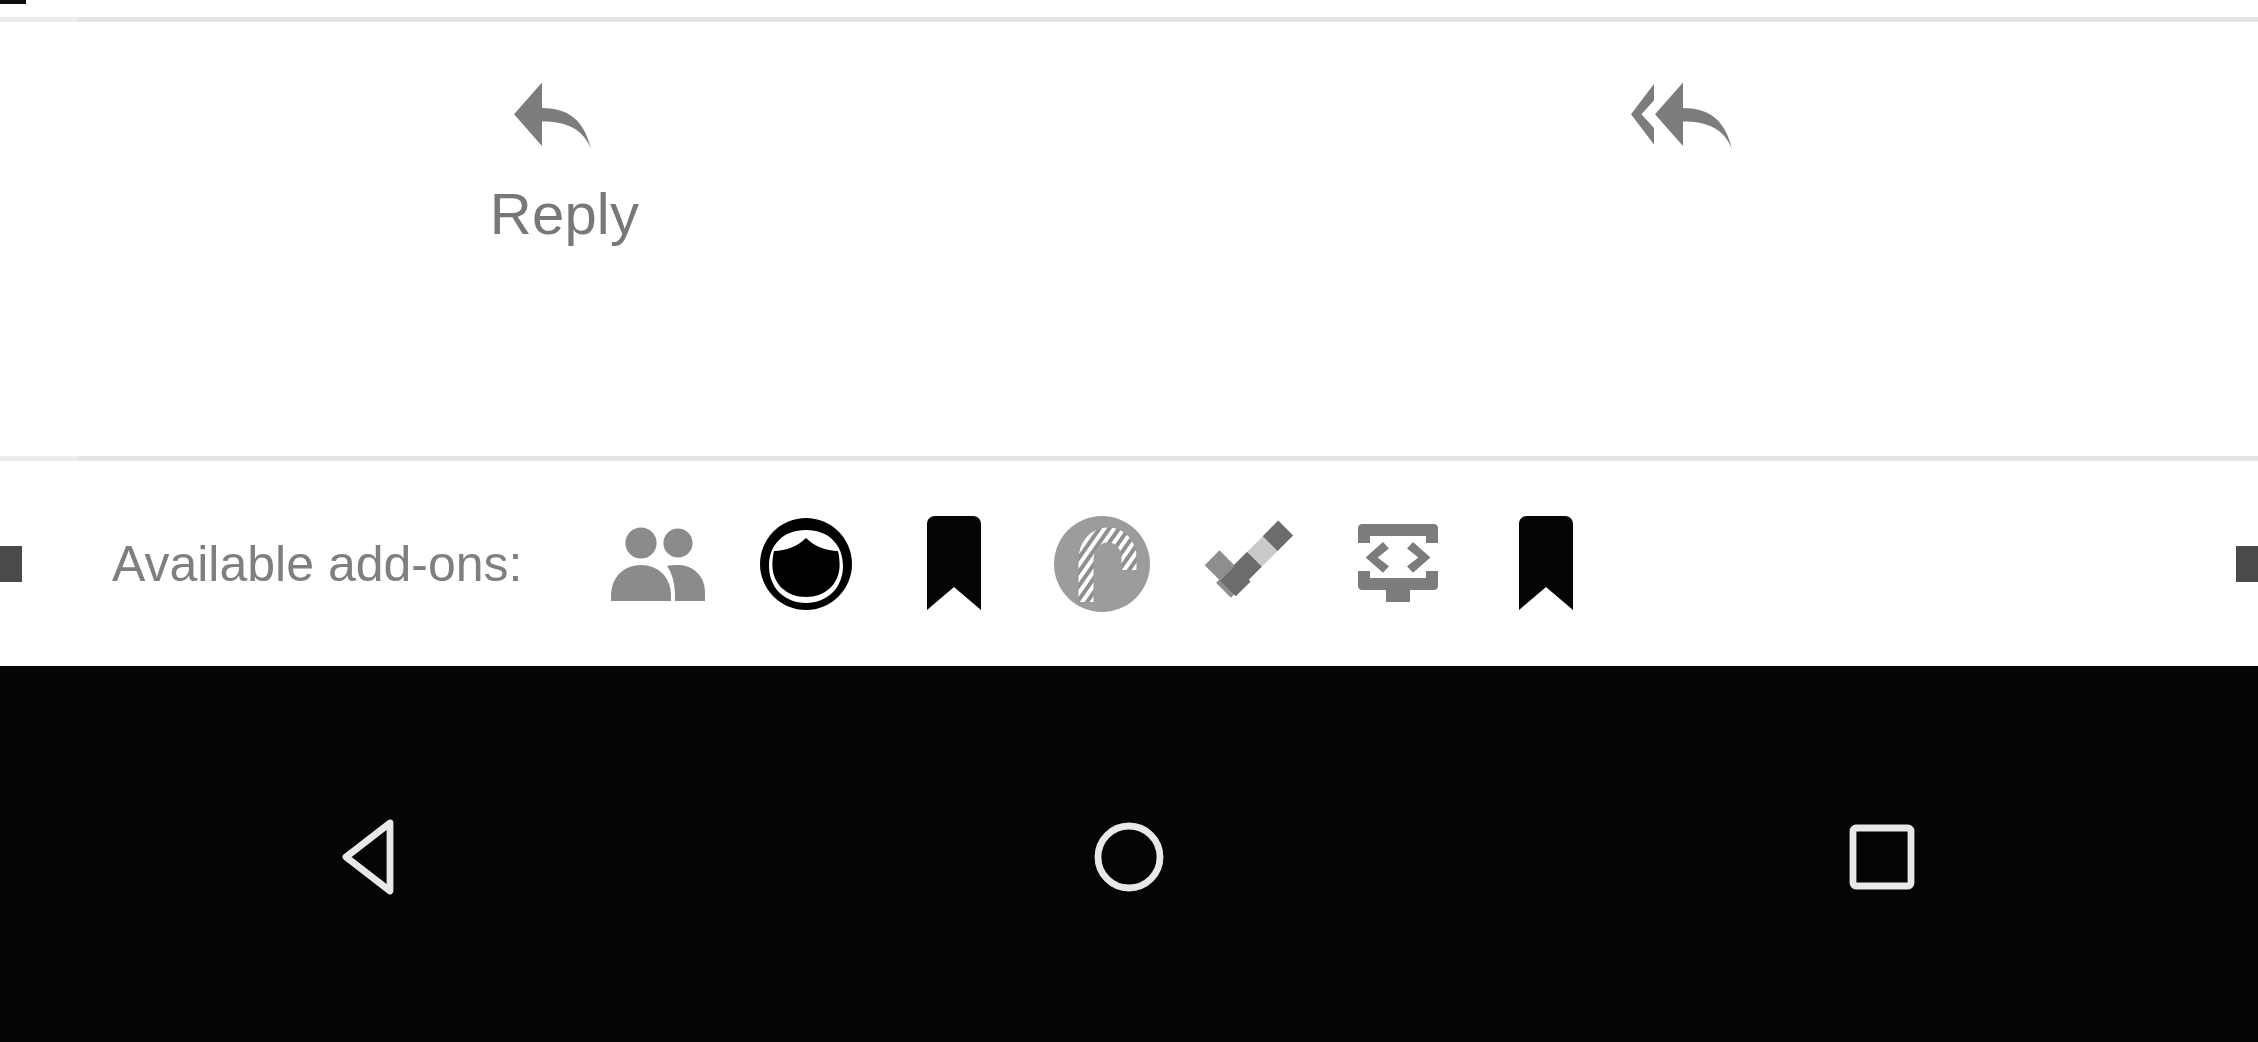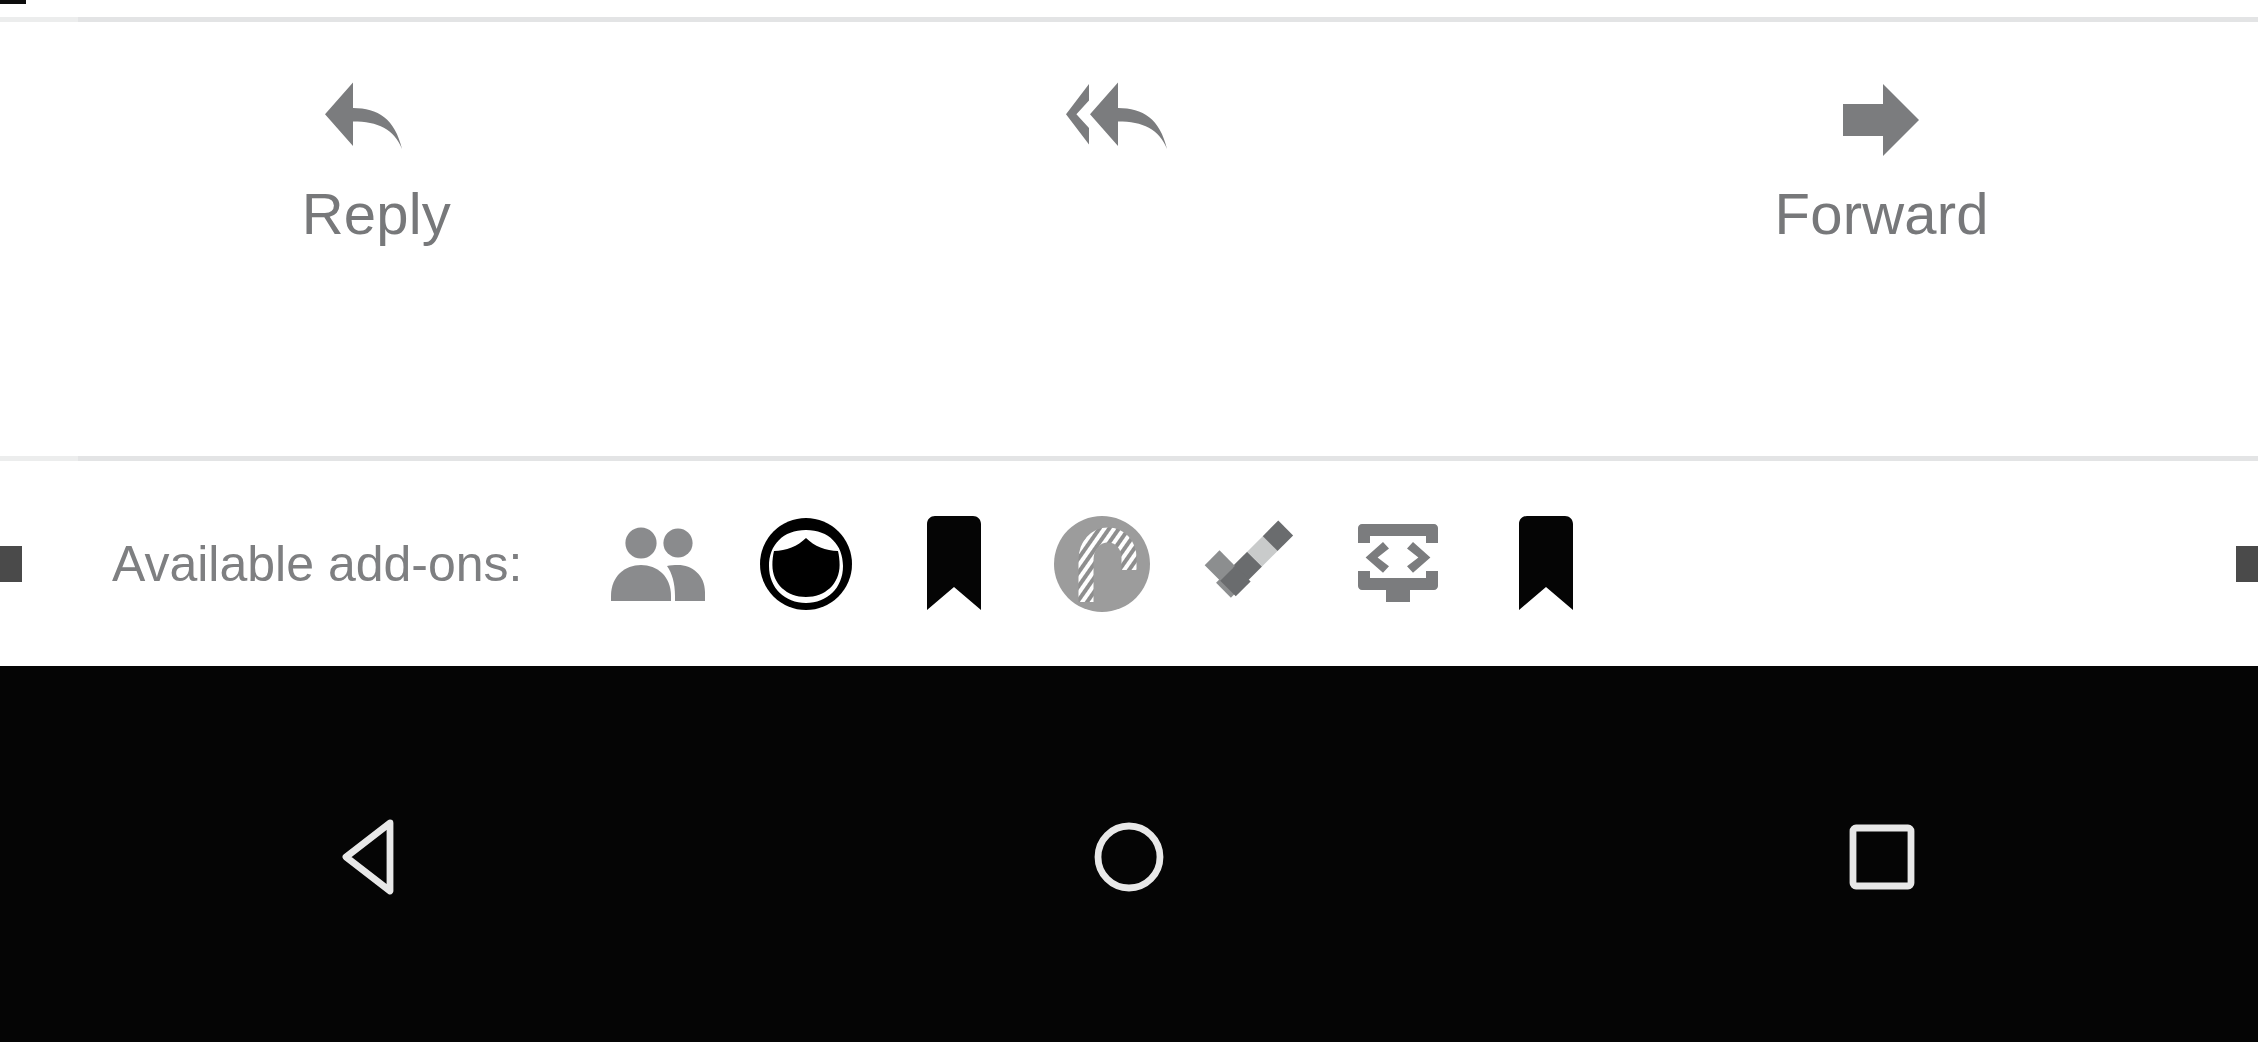--- a/index.html
+++ b/index.html
@@ -173,28 +173,20 @@
 
     <div class="action-item">
       <div class="action-icon">
         <svg width="142" height="92" viewBox="0 0 71 46" aria-hidden="true">
           <path d="M15.5 5.0 L4.0 20.1 L15.5 35.2 L15.5 27.0 L9.2 20.1 L15.5 13.2 Z" fill="#7b7c7e"></path>
           <path d="M30.0 4.2 L30.0 17.0 C42.5 17.0 51.0 22.5 54.5 37.5 C50.5 27.5 42.5 23.8 30.0 23.8 L30.0 36.0 L16.0 20.1 Z" fill="#7b7c7e"></path>
         </svg>
       </div>
     </div>
 
-    <div class="action-item">
-      <div class="action-icon">
-        <svg width="110" height="92" viewBox="0 0 55 46" aria-hidden="true">
-          <path d="M8.0 15.0 L28.0 15.0 L28.0 5.0 L46.0 23.0 L28.0 41.0 L28.0 31.0 L8.0 31.0 Z" fill="#7b7c7e"></path>
-        </svg>
-      </div>
-      <div class="action-label">Forward</div>
-    </div>
 
   </div>
 
   <div class="divider">
     <div class="notch"></div>
   </div>
 
   <div class="addons-bar">
 
     <div class="addons-edge left"></div>

